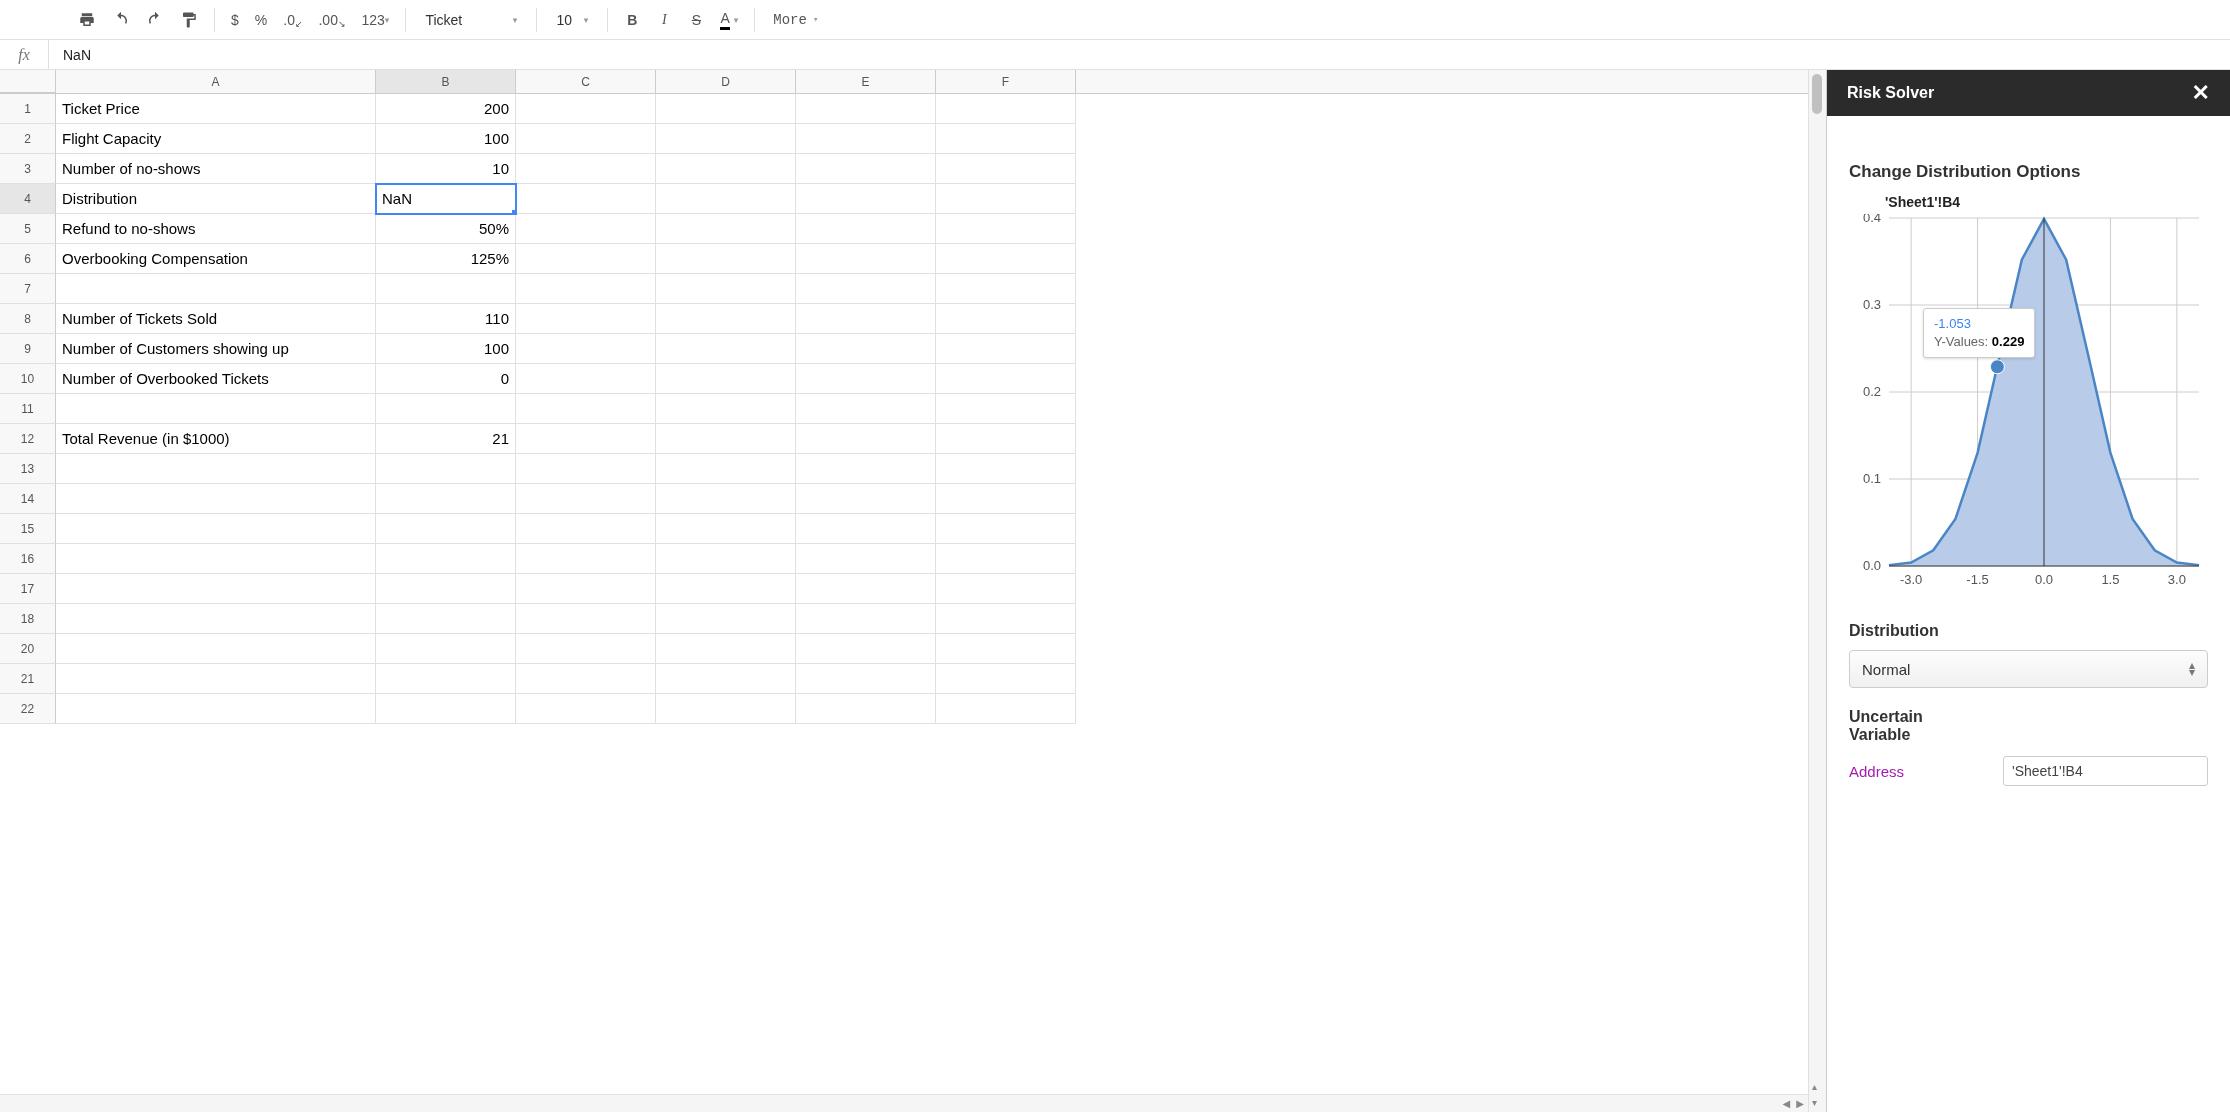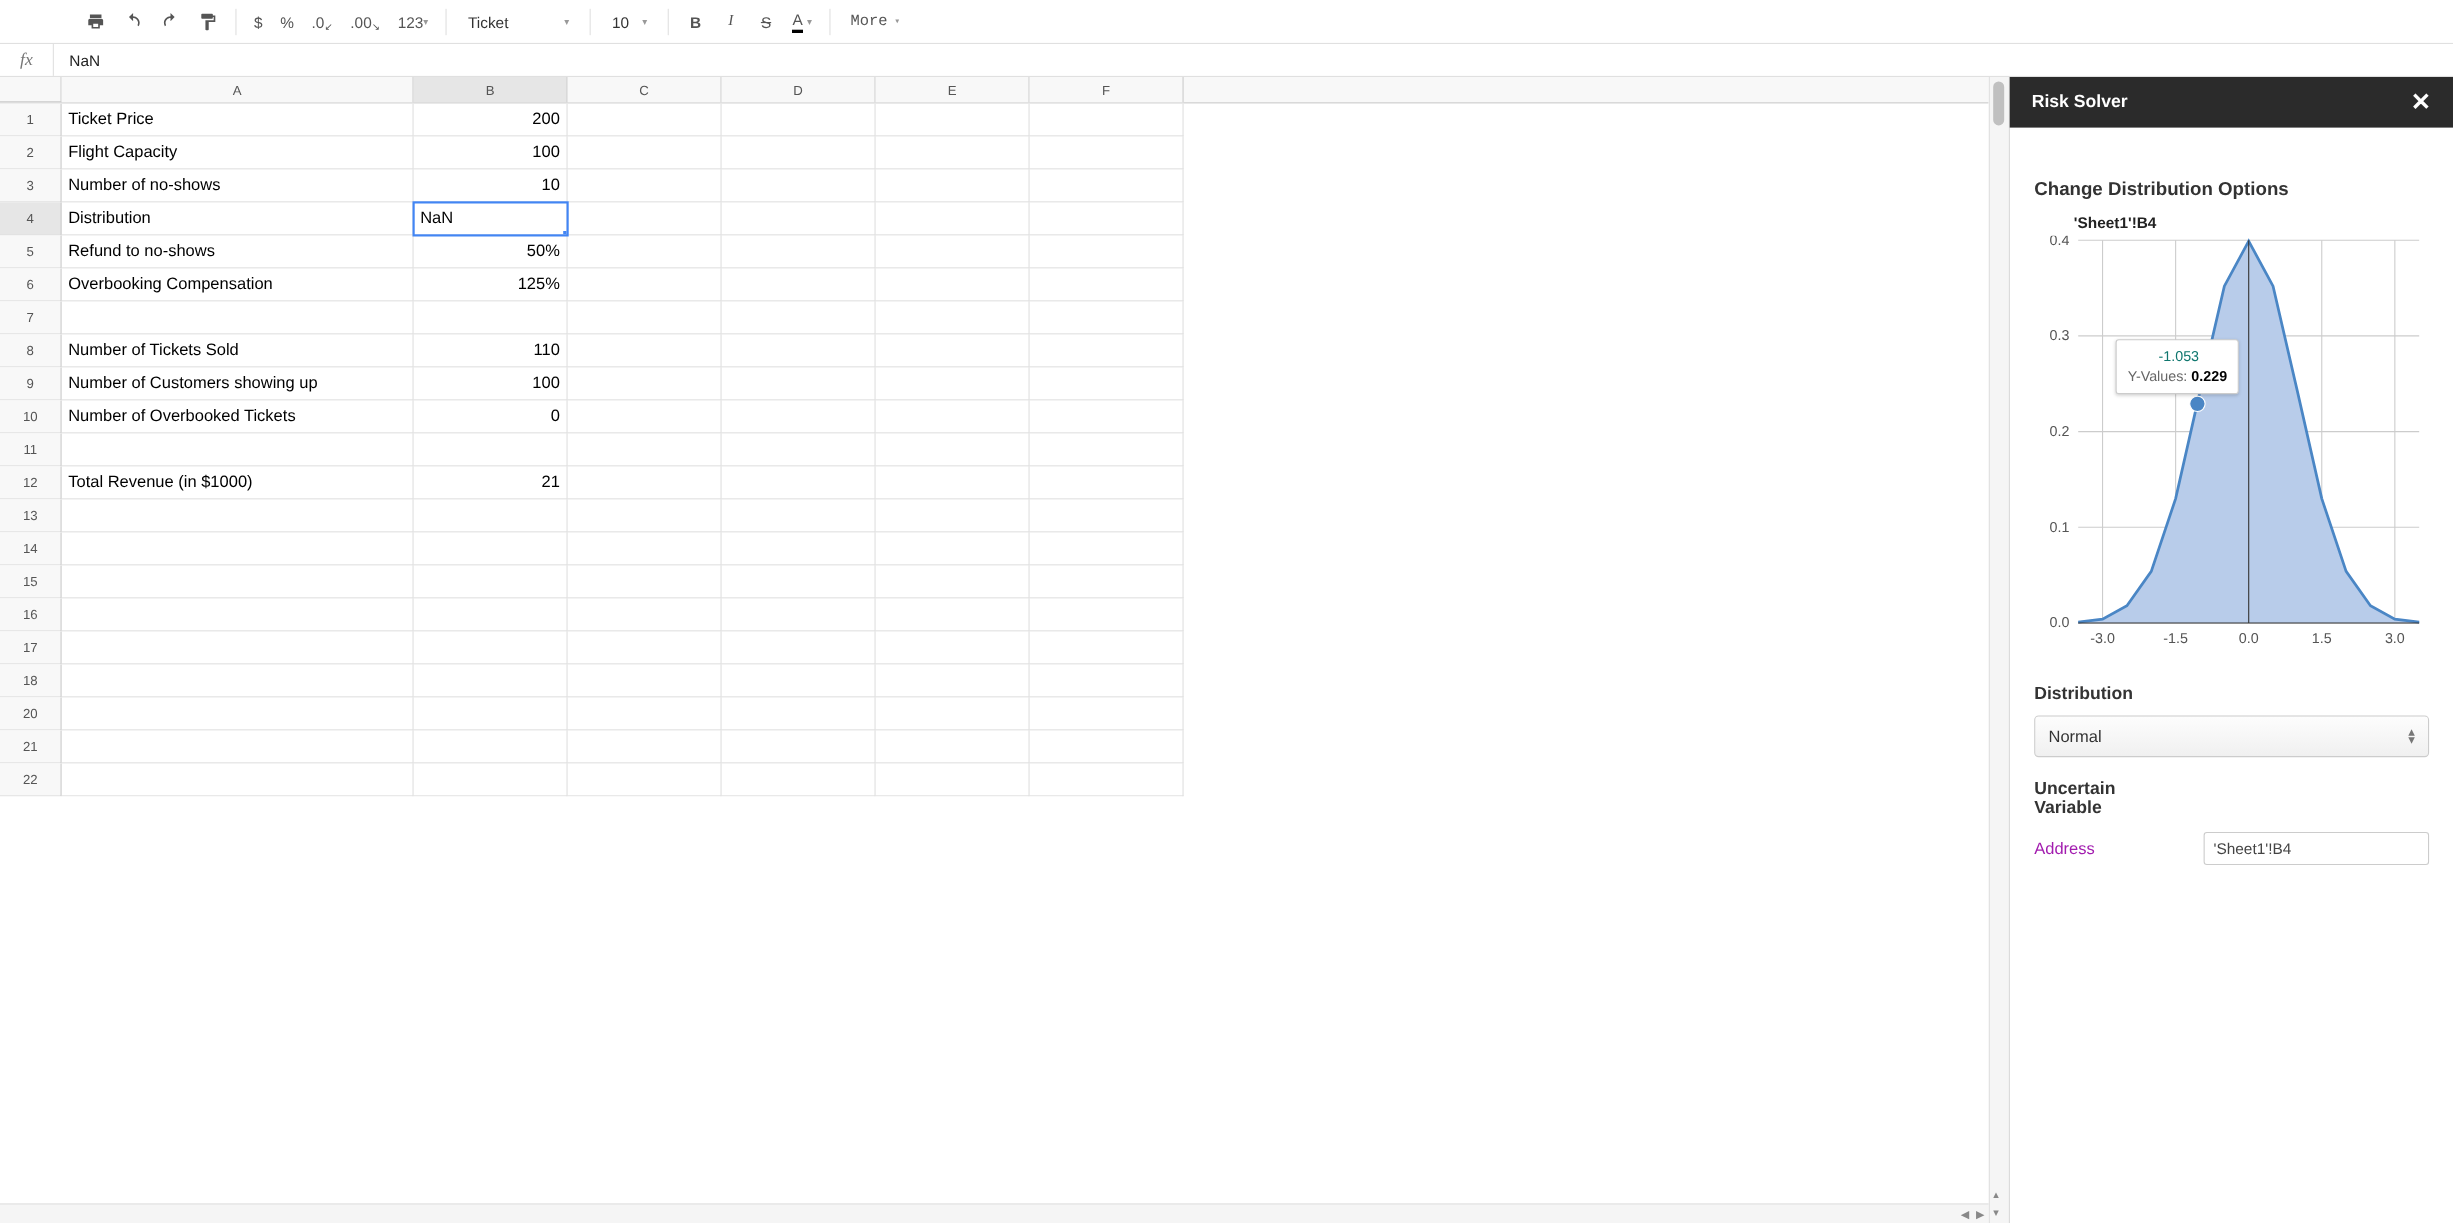--- a/index.html
+++ b/index.html
@@ -50,21 +50,21 @@
 .hscroll .arrow { font-size: 10px; color: #888; cursor: pointer; }
 
 .side-panel { width: 404px; background: #fff; display: flex; flex-direction: column; border-left: 1px solid #ccc; }
 .panel-header { background: #2b2b2b; color: #fff; height: 46px; display: flex; align-items: center; padding: 0 20px; font-weight: bold; font-size: 16px; }
 .panel-header .close { margin-left: auto; font-size: 22px; cursor: pointer; }
 .panel-body { padding: 14px 22px; overflow: auto; flex: 1; }
 .panel-title { font-weight: bold; font-size: 17px; color: #333; margin-top: 32px; margin-bottom: 12px; }
 .chart-title { font-weight: bold; font-size: 14px; text-align: left; margin-bottom: 4px; padding-left: 36px; }
 .chart-box { width: 360px; height: 390px; position: relative; }
 .tooltip-box { position: absolute; top: 94px; left: 74px; background: #fff; border: 1px solid #ccc; border-radius: 3px; padding: 6px 10px; font-size: 13px; line-height: 1.4; box-shadow: 0 1px 3px rgba(0,0,0,0.15); z-index: 5; }
-.tooltip-box .t1 { color: #0f766e; margin-left: 28px; }
+.tooltip-box .t1 { color: #3b82f6; }
 .tooltip-box .t2 { color: #666; }
 .tooltip-box .t2 b { color: #000; }
 
 .section-label { font-weight: bold; font-size: 16px; color: #333; margin-top: 18px; margin-bottom: 10px; }
 .dist-select { width: 100%; height: 38px; border: 1px solid #ccc; border-radius: 4px; background: linear-gradient(#fdfdfd,#f0f0f0); padding: 0 12px; display: flex; align-items: center; font-size: 15px; color: #333; cursor: pointer; position: relative; }
 .dist-select .updown { margin-left: auto; font-size: 12px; color: #777; display: flex; flex-direction: column; line-height: 7px; }
 
 .field-row { display: flex; align-items: center; margin-top: 12px; gap: 14px; }
 .field-label { width: 140px; font-size: 15px; color: #a21caf; }
 .field-input { flex: 1; height: 30px; border: 1px solid #ccc; border-radius: 3px; padding: 0 8px; font-size: 14px; color: #444; display: flex; align-items: center; background: #fff; }

